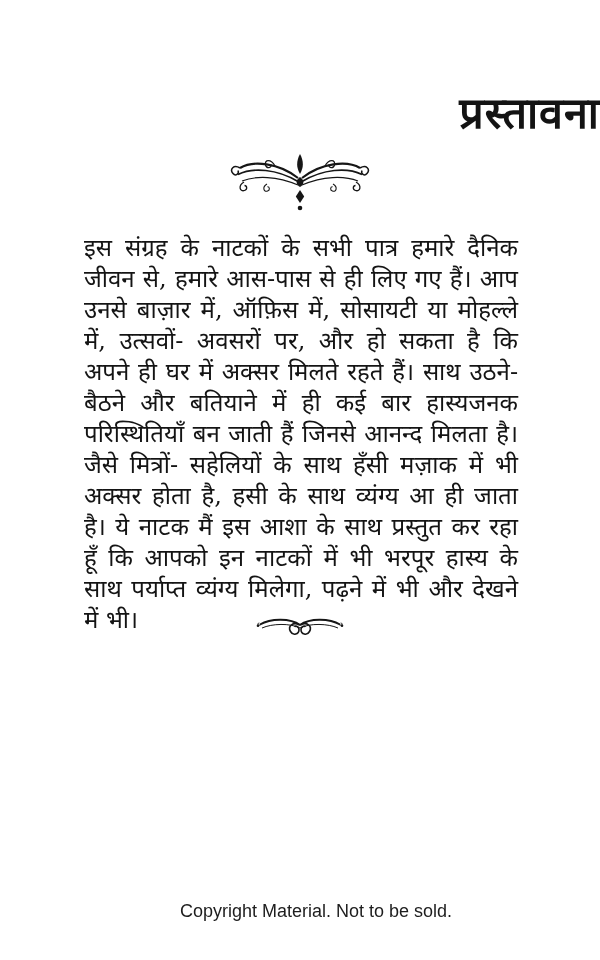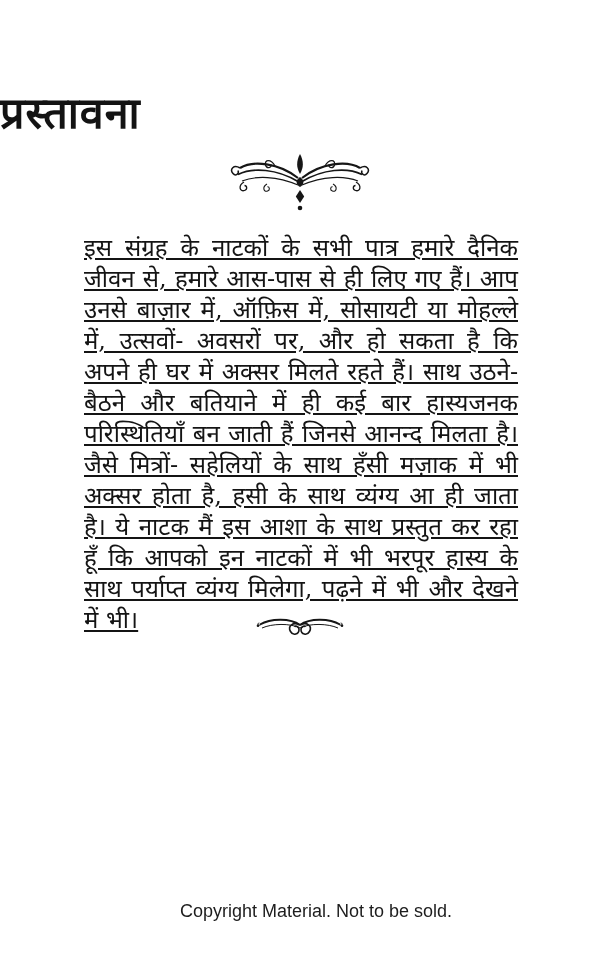--- a/index.html
+++ b/index.html
@@ -13,21 +13,21 @@
     height: 960px;
     background: #ffffff;
     overflow: hidden;
   }
   .title {
     position: absolute;
     top: 82px;
     left: 0;
     width: 100%;
     margin: 0;
-    text-align: left;
+    text-align: right;
     font-family: "DejaVu Serif", serif;
     font-size: 43px;
     font-weight: 600;
     color: #131313;
     letter-spacing: 1px;
   }
   .orn {
     position: absolute;
     left: 50%;
     transform: translateX(-50%);
@@ -39,21 +39,21 @@
     position: absolute;
     top: 233px;
     left: 84px;
     width: 434px;
     font-family: "DejaVu Serif", serif;
     font-size: 24px;
     line-height: 31px;
     color: #141414;
     text-align: justify;
   }
-  .body-text p { margin: 0 0 12px 0; text-decoration: underline; }
+  .body-text p { margin: 0 0 12px 0; }
   .footer {
     position: absolute;
     top: 901px;
     left: 0;
     width: 100%;
     text-align: center;
     font-family: "Liberation Sans", sans-serif;
     font-size: 18px;
     color: #1d1d1d;
     margin-left: 16px;

